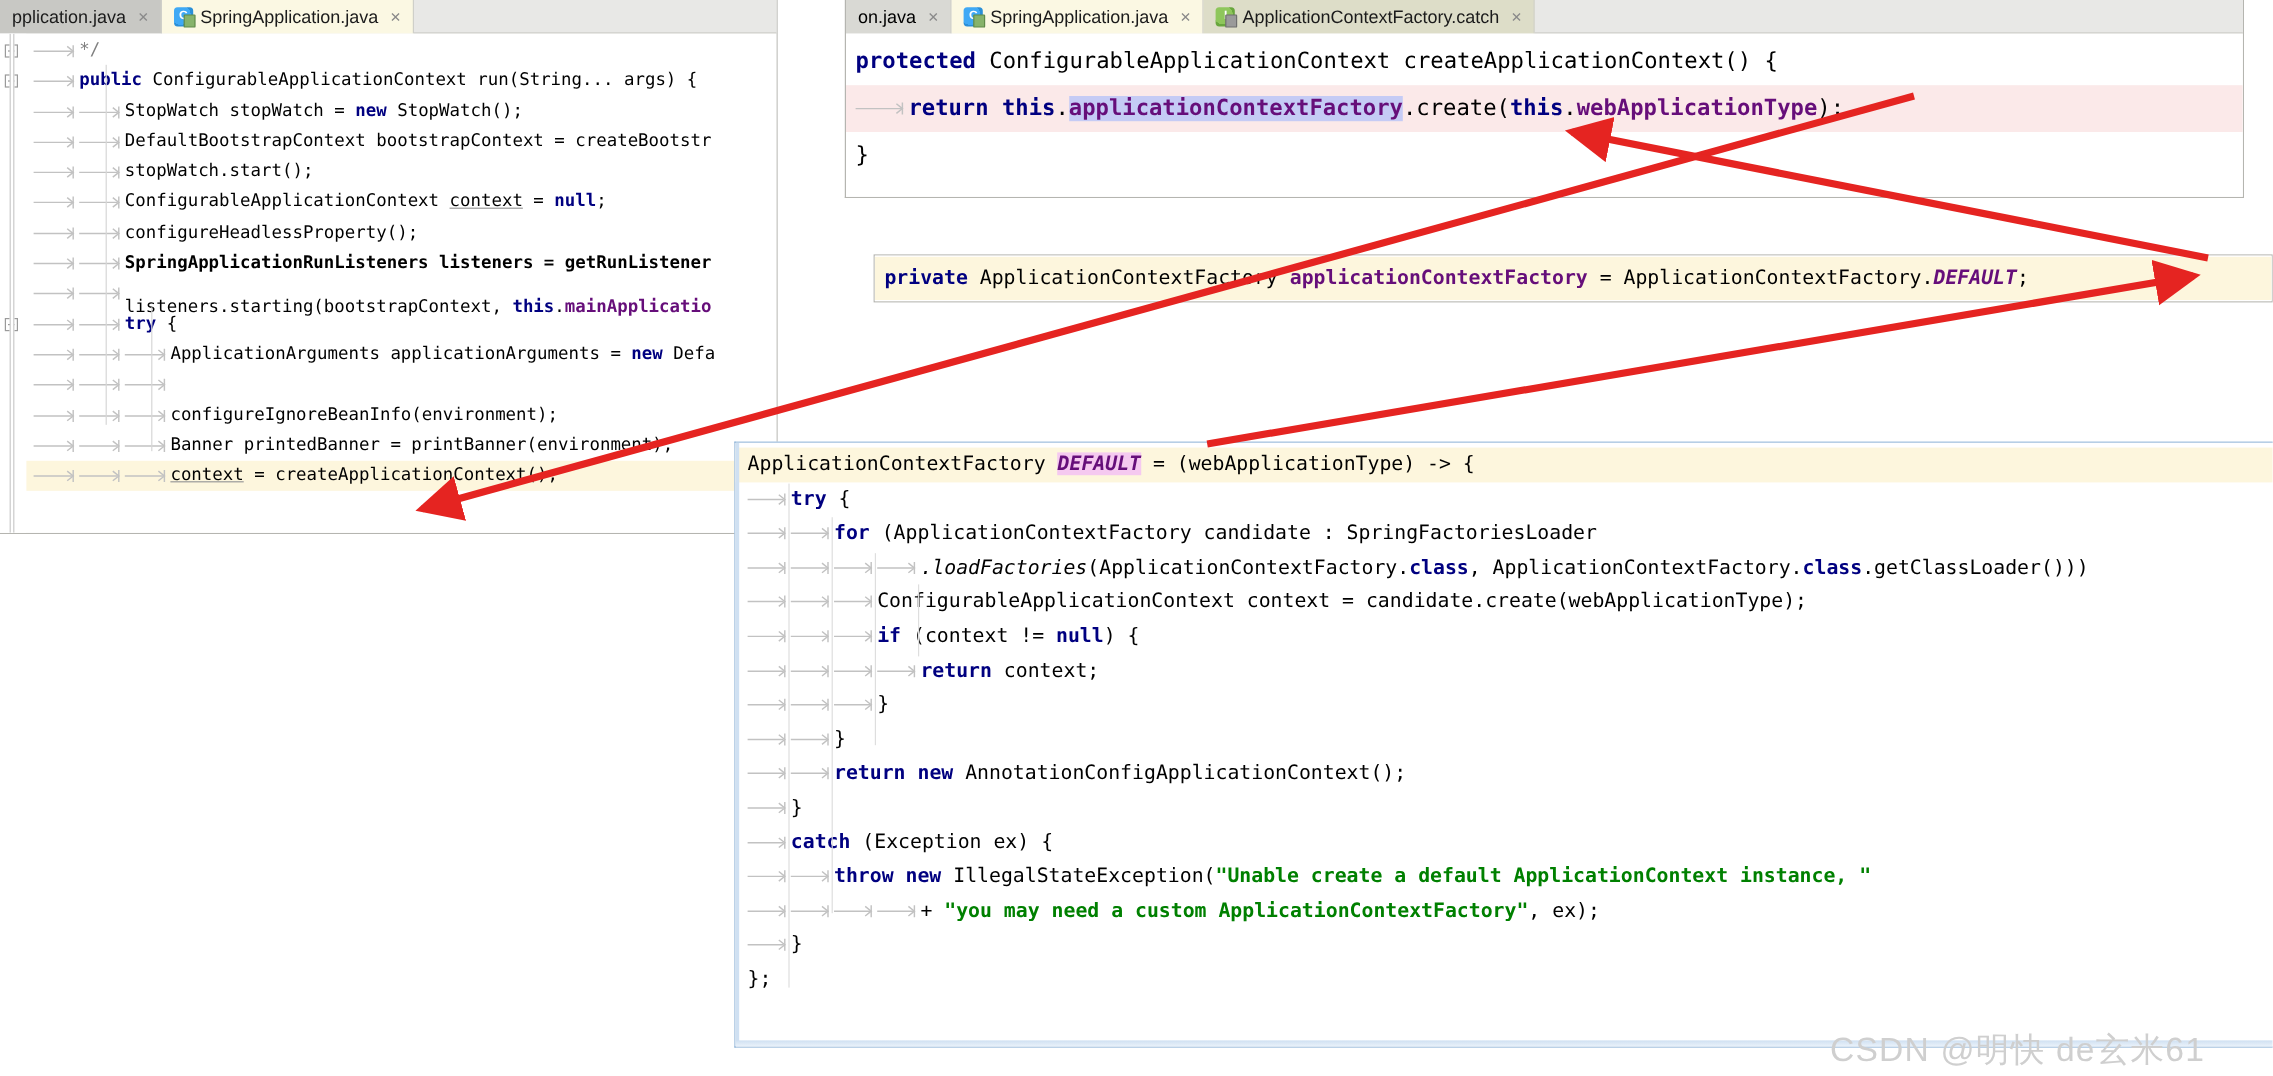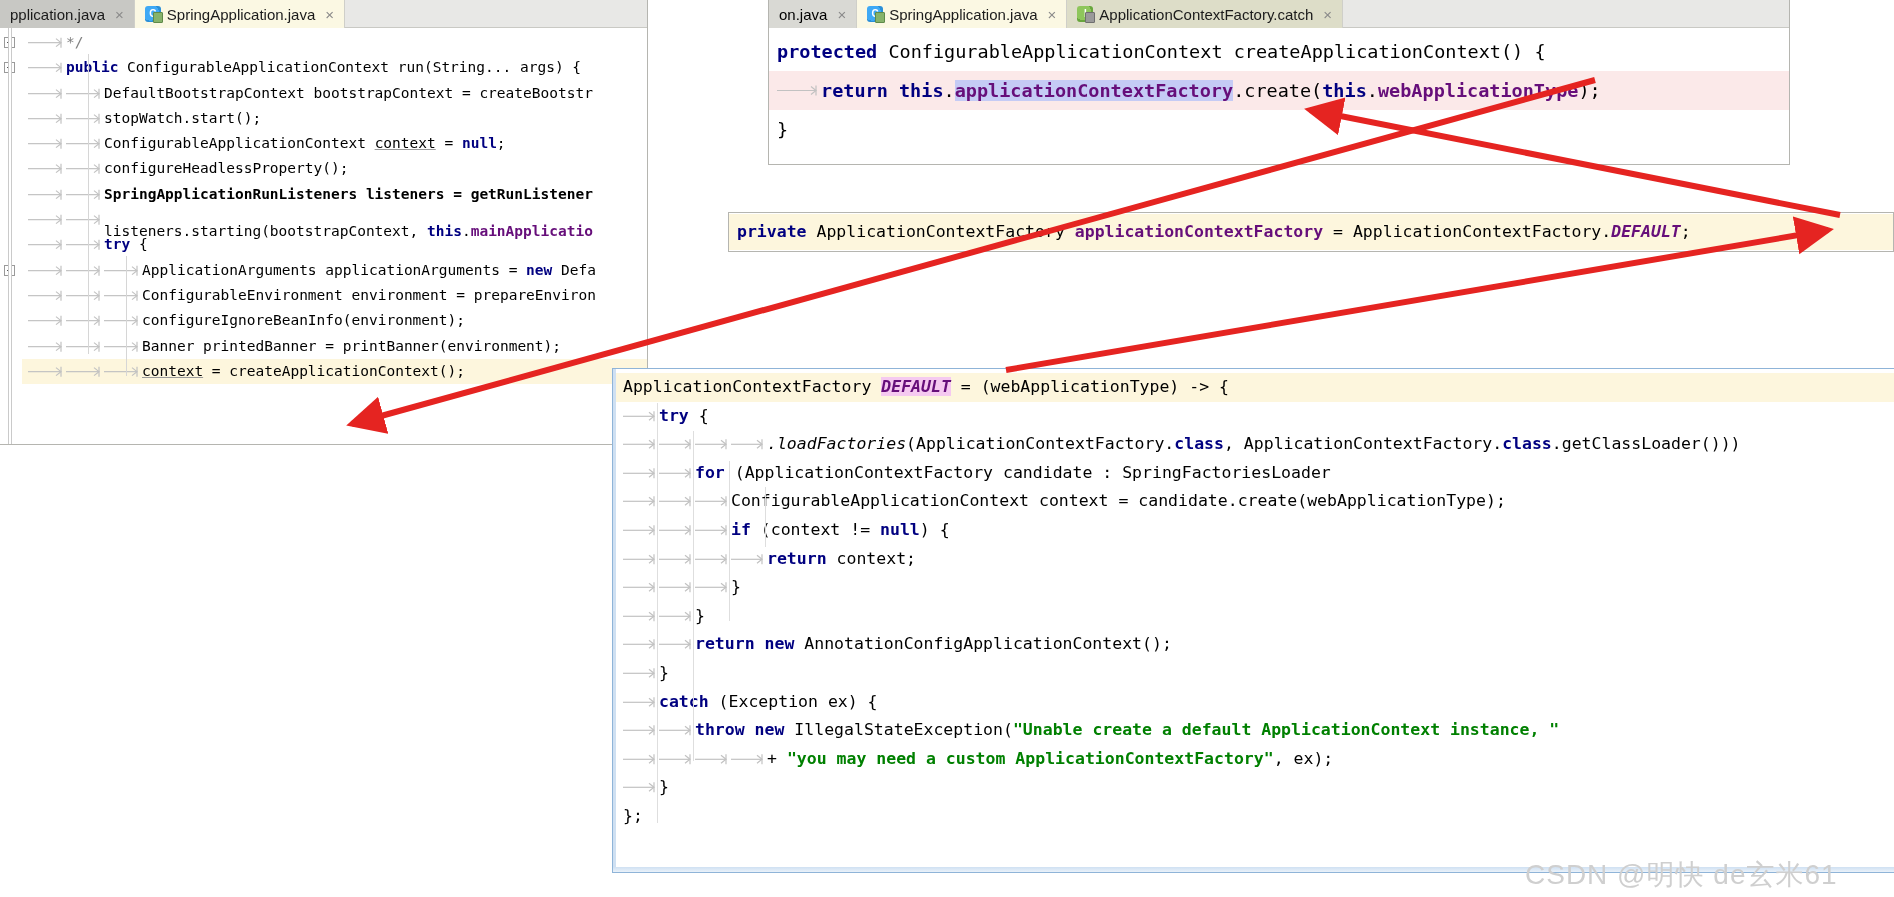--- a/index.html
+++ b/index.html
@@ -127,20 +127,29 @@
                 <line x1="35" y1="7.65" x2="35" y2="17.65" stroke="#c2c2c2" stroke-width="1.2"></line>
               </svg></span><span class="code" style="position: absolute; left: 66px; top: 0px;"><span class="kw">public</span><span class="plain"> ConfigurableApplicationContext run(String... args) {</span></span></div>
           <div class="ln" style="font-size: 14.5px; height: 25.3px; line-height: 25.3px;"><span class="tabarrow" style="position: absolute; left: 26px; top: 0px; width: 38px; height: 25.3px; pointer-events: none;"><svg width="38" height="25.3" viewBox="0 0 38 25.3">
                 <line x1="2" y1="12.65" x2="34" y2="12.65" stroke="#c2c2c2" stroke-width="1.2"></line>
                 <path d="M30,8.65 L35,12.65 L30,16.65" fill="none" stroke="#c2c2c2" stroke-width="1.2"></path>
                 <line x1="35" y1="7.65" x2="35" y2="17.65" stroke="#c2c2c2" stroke-width="1.2"></line>
               </svg></span><span class="tabarrow" style="position: absolute; left: 64px; top: 0px; width: 38px; height: 25.3px; pointer-events: none;"><svg width="38" height="25.3" viewBox="0 0 38 25.3">
                 <line x1="2" y1="12.65" x2="34" y2="12.65" stroke="#c2c2c2" stroke-width="1.2"></line>
                 <path d="M30,8.65 L35,12.65 L30,16.65" fill="none" stroke="#c2c2c2" stroke-width="1.2"></path>
                 <line x1="35" y1="7.65" x2="35" y2="17.65" stroke="#c2c2c2" stroke-width="1.2"></line>
+              </svg></span><span class="code" style="position: absolute; left: 104px; top: 0px;"><span class="plain">StopWatch stopWatch = </span><span class="kw">new</span><span class="plain"> StopWatch();</span></span></div>
+          <div class="ln" style="font-size: 14.5px; height: 25.3px; line-height: 25.3px;"><span class="tabarrow" style="position: absolute; left: 26px; top: 0px; width: 38px; height: 25.3px; pointer-events: none;"><svg width="38" height="25.3" viewBox="0 0 38 25.3">
+                <line x1="2" y1="12.65" x2="34" y2="12.65" stroke="#c2c2c2" stroke-width="1.2"></line>
+                <path d="M30,8.65 L35,12.65 L30,16.65" fill="none" stroke="#c2c2c2" stroke-width="1.2"></path>
+                <line x1="35" y1="7.65" x2="35" y2="17.65" stroke="#c2c2c2" stroke-width="1.2"></line>
+              </svg></span><span class="tabarrow" style="position: absolute; left: 64px; top: 0px; width: 38px; height: 25.3px; pointer-events: none;"><svg width="38" height="25.3" viewBox="0 0 38 25.3">
+                <line x1="2" y1="12.65" x2="34" y2="12.65" stroke="#c2c2c2" stroke-width="1.2"></line>
+                <path d="M30,8.65 L35,12.65 L30,16.65" fill="none" stroke="#c2c2c2" stroke-width="1.2"></path>
+                <line x1="35" y1="7.65" x2="35" y2="17.65" stroke="#c2c2c2" stroke-width="1.2"></line>
               </svg></span><span class="code" style="position: absolute; left: 104px; top: 0px;"><span class="plain">DefaultBootstrapContext bootstrapContext = createBootstr</span></span></div>
           <div class="ln" style="font-size: 14.5px; height: 25.3px; line-height: 25.3px;"><span class="tabarrow" style="position: absolute; left: 26px; top: 0px; width: 38px; height: 25.3px; pointer-events: none;"><svg width="38" height="25.3" viewBox="0 0 38 25.3">
                 <line x1="2" y1="12.65" x2="34" y2="12.65" stroke="#c2c2c2" stroke-width="1.2"></line>
                 <path d="M30,8.65 L35,12.65 L30,16.65" fill="none" stroke="#c2c2c2" stroke-width="1.2"></path>
                 <line x1="35" y1="7.65" x2="35" y2="17.65" stroke="#c2c2c2" stroke-width="1.2"></line>
               </svg></span><span class="tabarrow" style="position: absolute; left: 64px; top: 0px; width: 38px; height: 25.3px; pointer-events: none;"><svg width="38" height="25.3" viewBox="0 0 38 25.3">
                 <line x1="2" y1="12.65" x2="34" y2="12.65" stroke="#c2c2c2" stroke-width="1.2"></line>
                 <path d="M30,8.65 L35,12.65 L30,16.65" fill="none" stroke="#c2c2c2" stroke-width="1.2"></path>
                 <line x1="35" y1="7.65" x2="35" y2="17.65" stroke="#c2c2c2" stroke-width="1.2"></line>
               </svg></span><span class="code" style="position: absolute; left: 104px; top: 0px;"><span class="plain">stopWatch.start();</span></span></div>
@@ -207,21 +216,21 @@
                 <path d="M30,8.65 L35,12.65 L30,16.65" fill="none" stroke="#c2c2c2" stroke-width="1.2"></path>
                 <line x1="35" y1="7.65" x2="35" y2="17.65" stroke="#c2c2c2" stroke-width="1.2"></line>
               </svg></span><span class="tabarrow" style="position: absolute; left: 64px; top: 0px; width: 38px; height: 25.3px; pointer-events: none;"><svg width="38" height="25.3" viewBox="0 0 38 25.3">
                 <line x1="2" y1="12.65" x2="34" y2="12.65" stroke="#c2c2c2" stroke-width="1.2"></line>
                 <path d="M30,8.65 L35,12.65 L30,16.65" fill="none" stroke="#c2c2c2" stroke-width="1.2"></path>
                 <line x1="35" y1="7.65" x2="35" y2="17.65" stroke="#c2c2c2" stroke-width="1.2"></line>
               </svg></span><span class="tabarrow" style="position: absolute; left: 102px; top: 0px; width: 38px; height: 25.3px; pointer-events: none;"><svg width="38" height="25.3" viewBox="0 0 38 25.3">
                 <line x1="2" y1="12.65" x2="34" y2="12.65" stroke="#c2c2c2" stroke-width="1.2"></line>
                 <path d="M30,8.65 L35,12.65 L30,16.65" fill="none" stroke="#c2c2c2" stroke-width="1.2"></path>
                 <line x1="35" y1="7.65" x2="35" y2="17.65" stroke="#c2c2c2" stroke-width="1.2"></line>
-              </svg></span><span class="code" style="position: absolute; left: 142px; top: 0px;"><span class="plain">ConfigurableEnvironment environment = prepareEnviron</span></span></div>
+              </svg></span></div>
           <div class="ln" style="font-size: 14.5px; height: 25.3px; line-height: 25.3px;"><span class="tabarrow" style="position: absolute; left: 26px; top: 0px; width: 38px; height: 25.3px; pointer-events: none;"><svg width="38" height="25.3" viewBox="0 0 38 25.3">
                 <line x1="2" y1="12.65" x2="34" y2="12.65" stroke="#c2c2c2" stroke-width="1.2"></line>
                 <path d="M30,8.65 L35,12.65 L30,16.65" fill="none" stroke="#c2c2c2" stroke-width="1.2"></path>
                 <line x1="35" y1="7.65" x2="35" y2="17.65" stroke="#c2c2c2" stroke-width="1.2"></line>
               </svg></span><span class="tabarrow" style="position: absolute; left: 64px; top: 0px; width: 38px; height: 25.3px; pointer-events: none;"><svg width="38" height="25.3" viewBox="0 0 38 25.3">
                 <line x1="2" y1="12.65" x2="34" y2="12.65" stroke="#c2c2c2" stroke-width="1.2"></line>
                 <path d="M30,8.65 L35,12.65 L30,16.65" fill="none" stroke="#c2c2c2" stroke-width="1.2"></path>
                 <line x1="35" y1="7.65" x2="35" y2="17.65" stroke="#c2c2c2" stroke-width="1.2"></line>
               </svg></span><span class="tabarrow" style="position: absolute; left: 102px; top: 0px; width: 38px; height: 25.3px; pointer-events: none;"><svg width="38" height="25.3" viewBox="0 0 38 25.3">
                 <line x1="2" y1="12.65" x2="34" y2="12.65" stroke="#c2c2c2" stroke-width="1.2"></line>
@@ -259,21 +268,21 @@
           <div class="foldmark" style="top: 9.15px;"></div>
           <div class="foldmark" style="top: 34.45px;"></div>
           <div class="foldmark" style="top: 236.85px;"></div>
         </div>
         <div style="position: absolute; left: 88px; top: 26px; width: 1px; height: 300px; background: rgb(214, 214, 214);"></div>
         <div style="position: absolute; left: 126px; top: 228px; width: 1px; height: 120px; background: rgb(214, 214, 214);"></div>
         <div style="position: absolute; left: 8px; top: 0px; width: 4px; bottom: 0px; border-left: 1px solid rgb(202, 202, 202); border-right: 1px solid rgb(202, 202, 202); background: rgb(255, 255, 255);"></div>
       </div>
   </div>
 
-  <div class="panel" id="topright-panel" style="left:768px; top:0; width:1022px; height:165px; border:1px solid #b5b5b0; border-top:none;">
+  <div class="panel" id="topright-panel" style="left:704px; top:0; width:1166px; height:165px; border:1px solid #b5b5b0; border-top:none;">
 
     <div class="tabbar" id="tr-tabbar">
         <div class="tab plain">
           <span>on.java</span>
           <span class="x">×</span>
         </div>
         <div class="tab active">
           <span class="fileicon cls">C</span>
           <span>SpringApplication.java</span>
           <span class="x">×</span>
@@ -317,38 +326,38 @@
                 <line x1="33" y1="9.3" x2="33" y2="19.3" stroke="#c2c2c2" stroke-width="1.2"></line>
               </svg></span><span class="code" style="position: absolute; left: 46px; top: 0px;"><span class="kw">try</span><span class="plain"> {</span></span></div>
           <div class="ln" style="font-size: 16.5px; height: 28.6px; line-height: 28.6px;"><span class="tabarrow" style="position: absolute; left: 8px; top: 0px; width: 36px; height: 28.6px; pointer-events: none;"><svg width="36" height="28.6" viewBox="0 0 36 28.6">
                 <line x1="2" y1="14.3" x2="32" y2="14.3" stroke="#c2c2c2" stroke-width="1.2"></line>
                 <path d="M28,10.3 L33,14.3 L28,18.3" fill="none" stroke="#c2c2c2" stroke-width="1.2"></path>
                 <line x1="33" y1="9.3" x2="33" y2="19.3" stroke="#c2c2c2" stroke-width="1.2"></line>
               </svg></span><span class="tabarrow" style="position: absolute; left: 44px; top: 0px; width: 36px; height: 28.6px; pointer-events: none;"><svg width="36" height="28.6" viewBox="0 0 36 28.6">
                 <line x1="2" y1="14.3" x2="32" y2="14.3" stroke="#c2c2c2" stroke-width="1.2"></line>
                 <path d="M28,10.3 L33,14.3 L28,18.3" fill="none" stroke="#c2c2c2" stroke-width="1.2"></path>
                 <line x1="33" y1="9.3" x2="33" y2="19.3" stroke="#c2c2c2" stroke-width="1.2"></line>
+              </svg></span><span class="code" style="position: absolute; left: 82px; top: 0px;"><span class="kw">for</span><span class="plain"> (ApplicationContextFactory candidate : SpringFactoriesLoader</span></span></div>
+          <div class="ln" style="font-size: 16.5px; height: 28.6px; line-height: 28.6px;"><span class="tabarrow" style="position: absolute; left: 8px; top: 0px; width: 36px; height: 28.6px; pointer-events: none;"><svg width="36" height="28.6" viewBox="0 0 36 28.6">
+                <line x1="2" y1="14.3" x2="32" y2="14.3" stroke="#c2c2c2" stroke-width="1.2"></line>
+                <path d="M28,10.3 L33,14.3 L28,18.3" fill="none" stroke="#c2c2c2" stroke-width="1.2"></path>
+                <line x1="33" y1="9.3" x2="33" y2="19.3" stroke="#c2c2c2" stroke-width="1.2"></line>
+              </svg></span><span class="tabarrow" style="position: absolute; left: 44px; top: 0px; width: 36px; height: 28.6px; pointer-events: none;"><svg width="36" height="28.6" viewBox="0 0 36 28.6">
+                <line x1="2" y1="14.3" x2="32" y2="14.3" stroke="#c2c2c2" stroke-width="1.2"></line>
+                <path d="M28,10.3 L33,14.3 L28,18.3" fill="none" stroke="#c2c2c2" stroke-width="1.2"></path>
+                <line x1="33" y1="9.3" x2="33" y2="19.3" stroke="#c2c2c2" stroke-width="1.2"></line>
               </svg></span><span class="tabarrow" style="position: absolute; left: 80px; top: 0px; width: 36px; height: 28.6px; pointer-events: none;"><svg width="36" height="28.6" viewBox="0 0 36 28.6">
                 <line x1="2" y1="14.3" x2="32" y2="14.3" stroke="#c2c2c2" stroke-width="1.2"></line>
                 <path d="M28,10.3 L33,14.3 L28,18.3" fill="none" stroke="#c2c2c2" stroke-width="1.2"></path>
                 <line x1="33" y1="9.3" x2="33" y2="19.3" stroke="#c2c2c2" stroke-width="1.2"></line>
               </svg></span><span class="tabarrow" style="position: absolute; left: 116px; top: 0px; width: 36px; height: 28.6px; pointer-events: none;"><svg width="36" height="28.6" viewBox="0 0 36 28.6">
                 <line x1="2" y1="14.3" x2="32" y2="14.3" stroke="#c2c2c2" stroke-width="1.2"></line>
                 <path d="M28,10.3 L33,14.3 L28,18.3" fill="none" stroke="#c2c2c2" stroke-width="1.2"></path>
                 <line x1="33" y1="9.3" x2="33" y2="19.3" stroke="#c2c2c2" stroke-width="1.2"></line>
               </svg></span><span class="code" style="position: absolute; left: 154px; top: 0px;"><span class="ital">.loadFactories</span><span class="plain">(ApplicationContextFactory.</span><span class="kw">class</span><span class="plain">, ApplicationContextFactory.</span><span class="kw">class</span><span class="plain">.getClassLoader()))</span></span></div>
-          <div class="ln" style="font-size: 16.5px; height: 28.6px; line-height: 28.6px;"><span class="tabarrow" style="position: absolute; left: 8px; top: 0px; width: 36px; height: 28.6px; pointer-events: none;"><svg width="36" height="28.6" viewBox="0 0 36 28.6">
-                <line x1="2" y1="14.3" x2="32" y2="14.3" stroke="#c2c2c2" stroke-width="1.2"></line>
-                <path d="M28,10.3 L33,14.3 L28,18.3" fill="none" stroke="#c2c2c2" stroke-width="1.2"></path>
-                <line x1="33" y1="9.3" x2="33" y2="19.3" stroke="#c2c2c2" stroke-width="1.2"></line>
-              </svg></span><span class="tabarrow" style="position: absolute; left: 44px; top: 0px; width: 36px; height: 28.6px; pointer-events: none;"><svg width="36" height="28.6" viewBox="0 0 36 28.6">
-                <line x1="2" y1="14.3" x2="32" y2="14.3" stroke="#c2c2c2" stroke-width="1.2"></line>
-                <path d="M28,10.3 L33,14.3 L28,18.3" fill="none" stroke="#c2c2c2" stroke-width="1.2"></path>
-                <line x1="33" y1="9.3" x2="33" y2="19.3" stroke="#c2c2c2" stroke-width="1.2"></line>
-              </svg></span><span class="code" style="position: absolute; left: 82px; top: 0px;"><span class="kw">for</span><span class="plain"> (ApplicationContextFactory candidate : SpringFactoriesLoader</span></span></div>
           <div class="ln" style="font-size: 16.5px; height: 28.6px; line-height: 28.6px;"><span class="tabarrow" style="position: absolute; left: 8px; top: 0px; width: 36px; height: 28.6px; pointer-events: none;"><svg width="36" height="28.6" viewBox="0 0 36 28.6">
                 <line x1="2" y1="14.3" x2="32" y2="14.3" stroke="#c2c2c2" stroke-width="1.2"></line>
                 <path d="M28,10.3 L33,14.3 L28,18.3" fill="none" stroke="#c2c2c2" stroke-width="1.2"></path>
                 <line x1="33" y1="9.3" x2="33" y2="19.3" stroke="#c2c2c2" stroke-width="1.2"></line>
               </svg></span><span class="tabarrow" style="position: absolute; left: 44px; top: 0px; width: 36px; height: 28.6px; pointer-events: none;"><svg width="36" height="28.6" viewBox="0 0 36 28.6">
                 <line x1="2" y1="14.3" x2="32" y2="14.3" stroke="#c2c2c2" stroke-width="1.2"></line>
                 <path d="M28,10.3 L33,14.3 L28,18.3" fill="none" stroke="#c2c2c2" stroke-width="1.2"></path>
                 <line x1="33" y1="9.3" x2="33" y2="19.3" stroke="#c2c2c2" stroke-width="1.2"></line>
               </svg></span><span class="tabarrow" style="position: absolute; left: 80px; top: 0px; width: 36px; height: 28.6px; pointer-events: none;"><svg width="36" height="28.6" viewBox="0 0 36 28.6">
                 <line x1="2" y1="14.3" x2="32" y2="14.3" stroke="#c2c2c2" stroke-width="1.2"></line>

